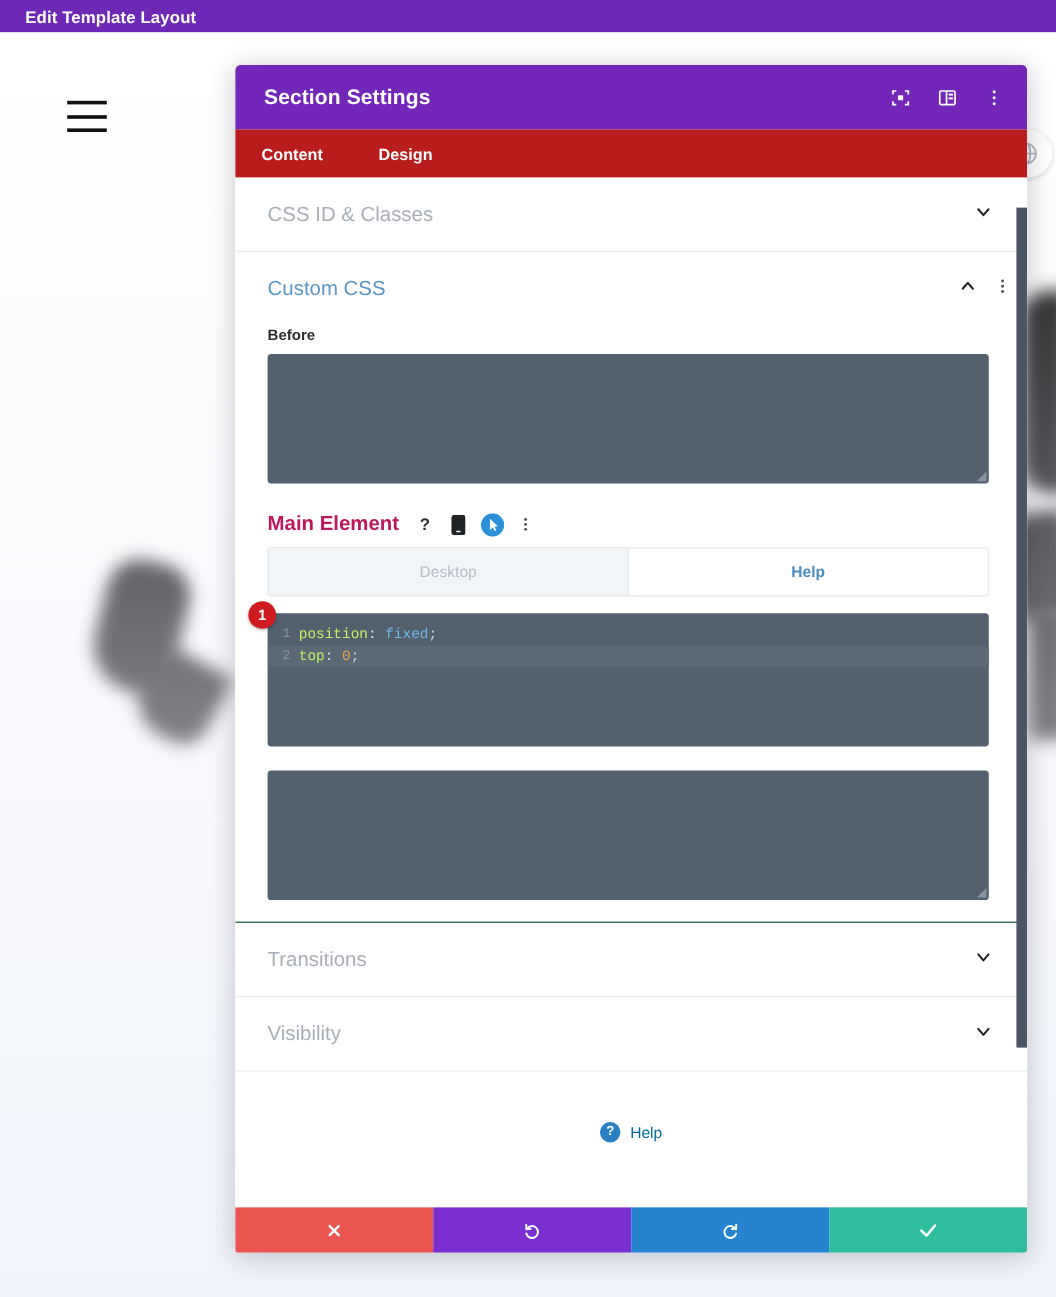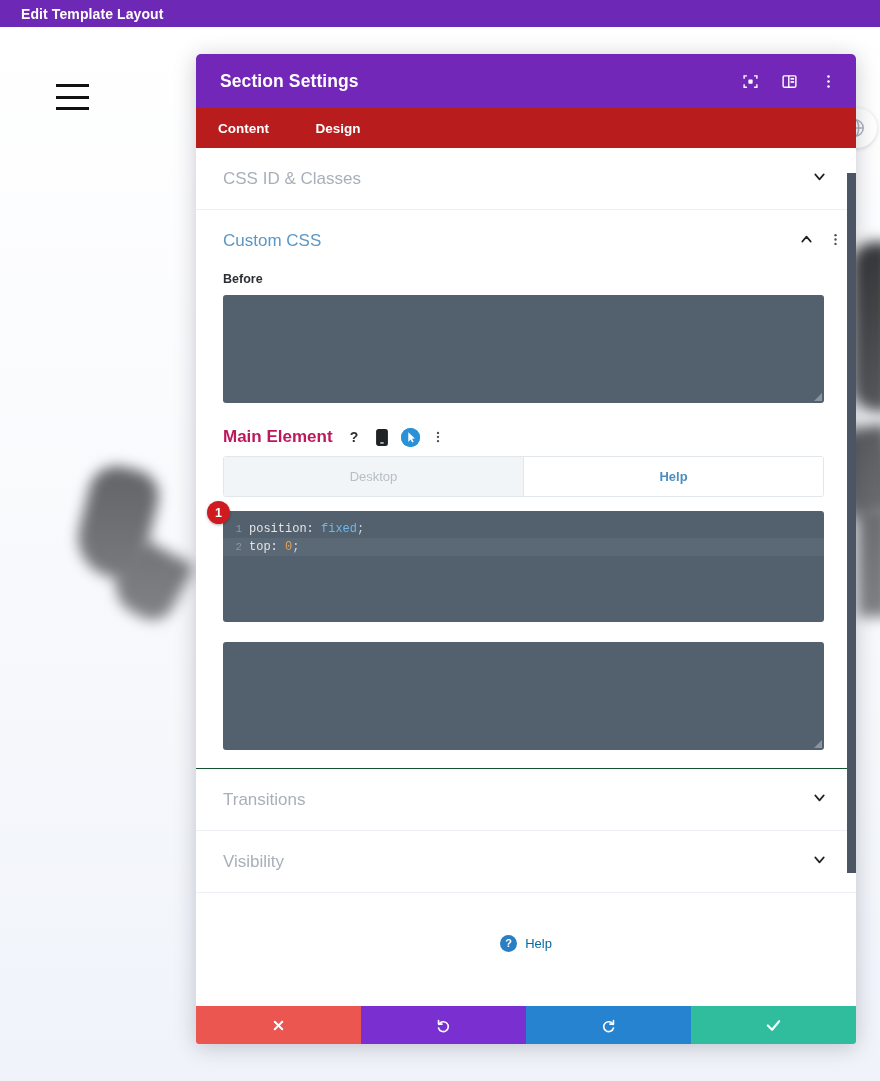--- a/index.html
+++ b/index.html
@@ -143,21 +143,21 @@
     font-family: "Liberation Mono", monospace; font-size: 12px;
     padding: 9px 0 0 0; overflow: hidden; position: relative;
   }
   .code-line { display: flex; height: 18px; align-items: center; }
   .code-line.active { background: #5b6876; }
   .gutter {
     width: 26px; text-align: right; padding-right: 7px;
     color: #8d97a2; font-size: 11px; flex: 0 0 auto;
   }
   .code-text { white-space: pre; }
-  .tok-prop { color: #e5e5e5; }
+  .tok-prop { color: #bef264; }
   .tok-punc { color: #e2e7ea; }
   .tok-val  { color: #6fb8e8; }
   .tok-num  { color: #e8a05a; }
   .tok-semi { color: #cdd4da; }
 
   .badge-1 {
     position: absolute; left: -16px; top: -10px;
     width: 23px; height: 23px; border-radius: 50%;
     background: #cf1b20; color: #ffffff;
     font-size: 12.5px; font-weight: bold;

